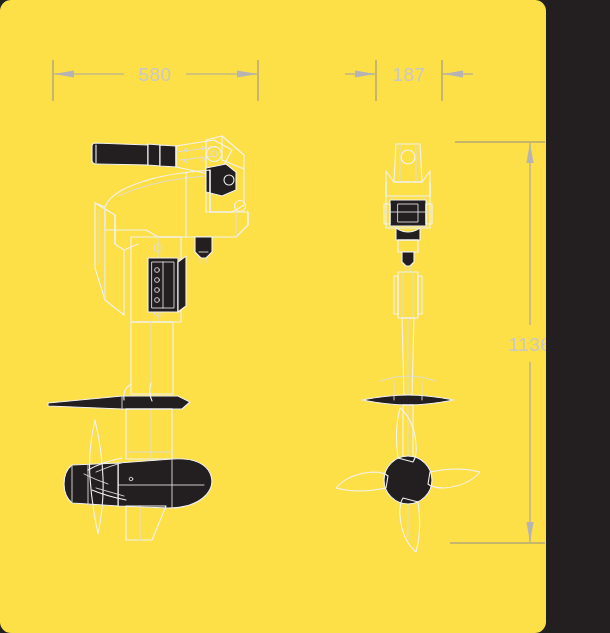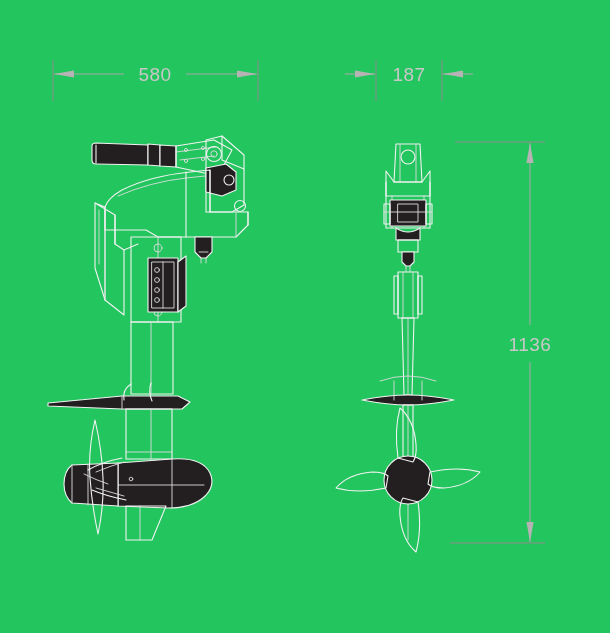--- a/index.html
+++ b/index.html
@@ -5,24 +5,25 @@
   html, body {
     margin: 0;
     padding: 0;
     background: #231f20;
   }
   body {
     font-family: "Liberation Sans", sans-serif;
   }
   #stage {
     position: relative;
-    width: 610px;
+    width: 546px;
     height: 633px;
-    background: #22c55e;
+    background: #fde047;
     overflow: hidden;
+    border-radius: 11px;
   }
   #stage svg {
     position: absolute;
     left: 0;
     top: 0;
     display: block;
   }
   .part { fill: none; stroke: #f2f2f2; stroke-width: 1.1; stroke-linejoin: round; stroke-linecap: round; }
   .part-thin { fill: none; stroke: #dcdcdc; stroke-width: 0.9; stroke-linejoin: round; stroke-linecap: round; }
   .part-fill { fill: #231f20; stroke: #f2f2f2; stroke-width: 1.1; stroke-linejoin: round; stroke-linecap: round; }

